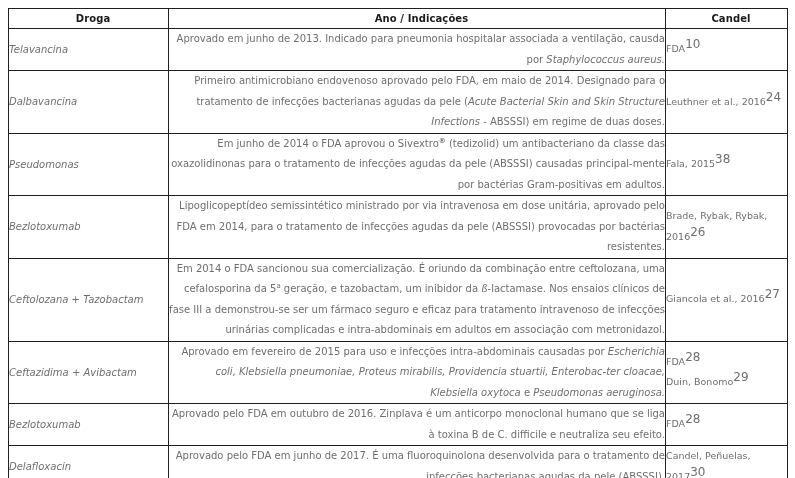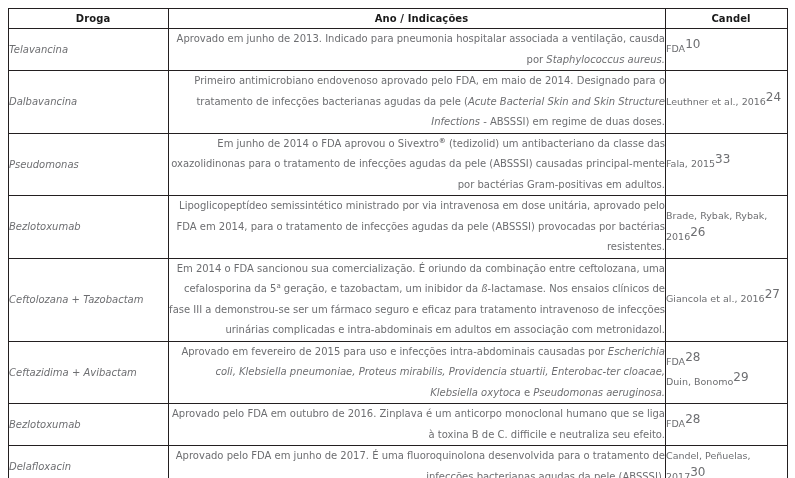--- a/index.html
+++ b/index.html
@@ -114,21 +114,21 @@
         <td class="cell-src">FDA<sup>10</sup></td>
       </tr>
       <tr>
         <td class="cell-drug">Dalbavancina</td>
         <td class="cell-desc">Primeiro antimicrobiano endovenoso aprovado pelo FDA, em maio de 2014. Designado para o tratamento de infecções bacterianas agudas da pele (<i>Acute Bacterial Skin and Skin Structure Infections</i> - ABSSSI) em regime de duas doses.</td>
         <td class="cell-src">Leuthner et al., 2016<sup>24</sup></td>
       </tr>
       <tr>
         <td class="cell-drug">Pseudomonas</td>
         <td class="cell-desc">Em junho de 2014 o FDA aprovou o Sivextro<span class="reg">®</span> (tedizolid) um antibacteriano da classe das oxazolidinonas para o tratamento de infecções agudas da pele (ABSSSI) causadas principal-mente por bactérias Gram-positivas em adultos.</td>
-        <td class="cell-src">Fala, 2015<sup>33</sup></td>
+        <td class="cell-src">Fala, 2015<sup>38</sup></td>
       </tr>
       <tr>
         <td class="cell-drug">Bezlotoxumab</td>
         <td class="cell-desc">Lipoglicopeptídeo semissintético ministrado por via intravenosa em dose unitária, aprovado pelo FDA em 2014, para o tratamento de infecções agudas da pele (ABSSSI) provocadas por bactérias resistentes.</td>
         <td class="cell-src">Brade, Rybak, Rybak, 2016<sup>26</sup></td>
       </tr>
       <tr>
         <td class="cell-drug">Ceftolozana + Tazobactam</td>
         <td class="cell-desc">Em 2014 o FDA sancionou sua comercialização. É oriundo da combinação entre ceftolozana, uma cefalosporina da 5<span class="sup-ord">a</span> geração, e tazobactam, um inibidor da <i>ß</i>-lactamase. Nos ensaios clínicos de fase III a demonstrou-se ser um fármaco seguro e eficaz para tratamento intravenoso de infecções urinárias complicadas e intra-abdominais em adultos em associação com metronidazol.</td>
         <td class="cell-src">Giancola et al., 2016<sup>27</sup></td>

